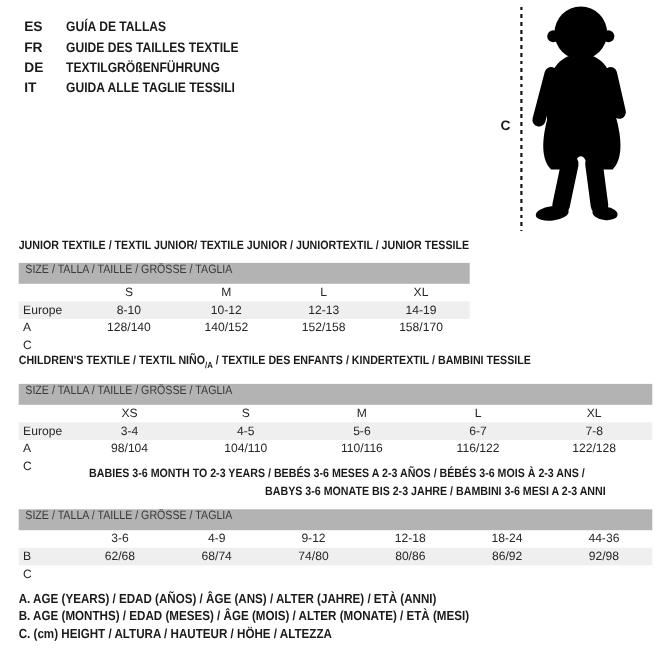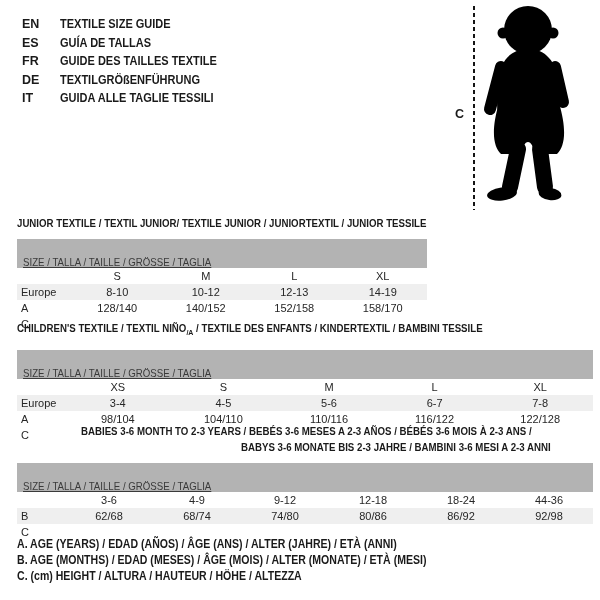--- a/index.html
+++ b/index.html
@@ -24,42 +24,38 @@
   
   .size-table{position:absolute;left:17px;}
   .t1{top:217px;width:410px;}
   .t2{top:322px;width:576px;}
   .t3{top:423px;width:576px;}
   .tbl-title{margin:0;font-size:11px;font-weight:bold;line-height:13px;}
   .t1 .tbl-title{margin-bottom:9px;}
   .t2 .tbl-title{margin-bottom:11px;}
   .t3 .tbl-title{line-height:16px;margin-bottom:8px;text-align:right;}
   .tbl-title sub{font-size:8px;}
-  .bar{height:29px;background:var(--header-bar,#b3b3b3);display:flex;align-items:flex-end;
-       padding-left:6px;font-size:11px;color:var(--bar-text,#3a3a3a);text-decoration:underline;}
+  .bar{height:19px;background:var(--header-bar,#b3b3b3);display:flex;align-items:flex-start;
+       padding-left:6px;font-size:11px;color:var(--bar-text,#3a3a3a);}
   .trow{display:flex;height:16px;align-items:center;font-size:11px;color:#262626;}
   .trow.alt{background:var(--row-alt,#efefef);}
   .trow .lbl{padding-left:4px;margin-top:32px;}
   .t1 .lbl{width:52px;}
   .t2 .lbl,.t3 .lbl{width:44px;}
   .trow .cell{flex:1;text-align:center;}
 
   
   .footnotes{position:absolute;left:17px;top:536px;font-size:12px;font-weight:bold;line-height:16px;}
 </style>
 </head>
 <body>
 
 <div class="canvas">
 
   <div class="langs">
-    <div class="lang-row">
-      <span class="lang-code">EN</span>
-      <span class="cond">TEXTILE SIZE GUIDE</span>
-    </div>
     <div class="lang-row">
       <span class="lang-code">ES</span>
       <span class="cond">GUÍA DE TALLAS</span>
     </div>
     <div class="lang-row">
       <span class="lang-code">FR</span>
       <span class="cond">GUIDE DES TAILLES TEXTILE</span>
     </div>
     <div class="lang-row">
       <span class="lang-code">DE</span>

